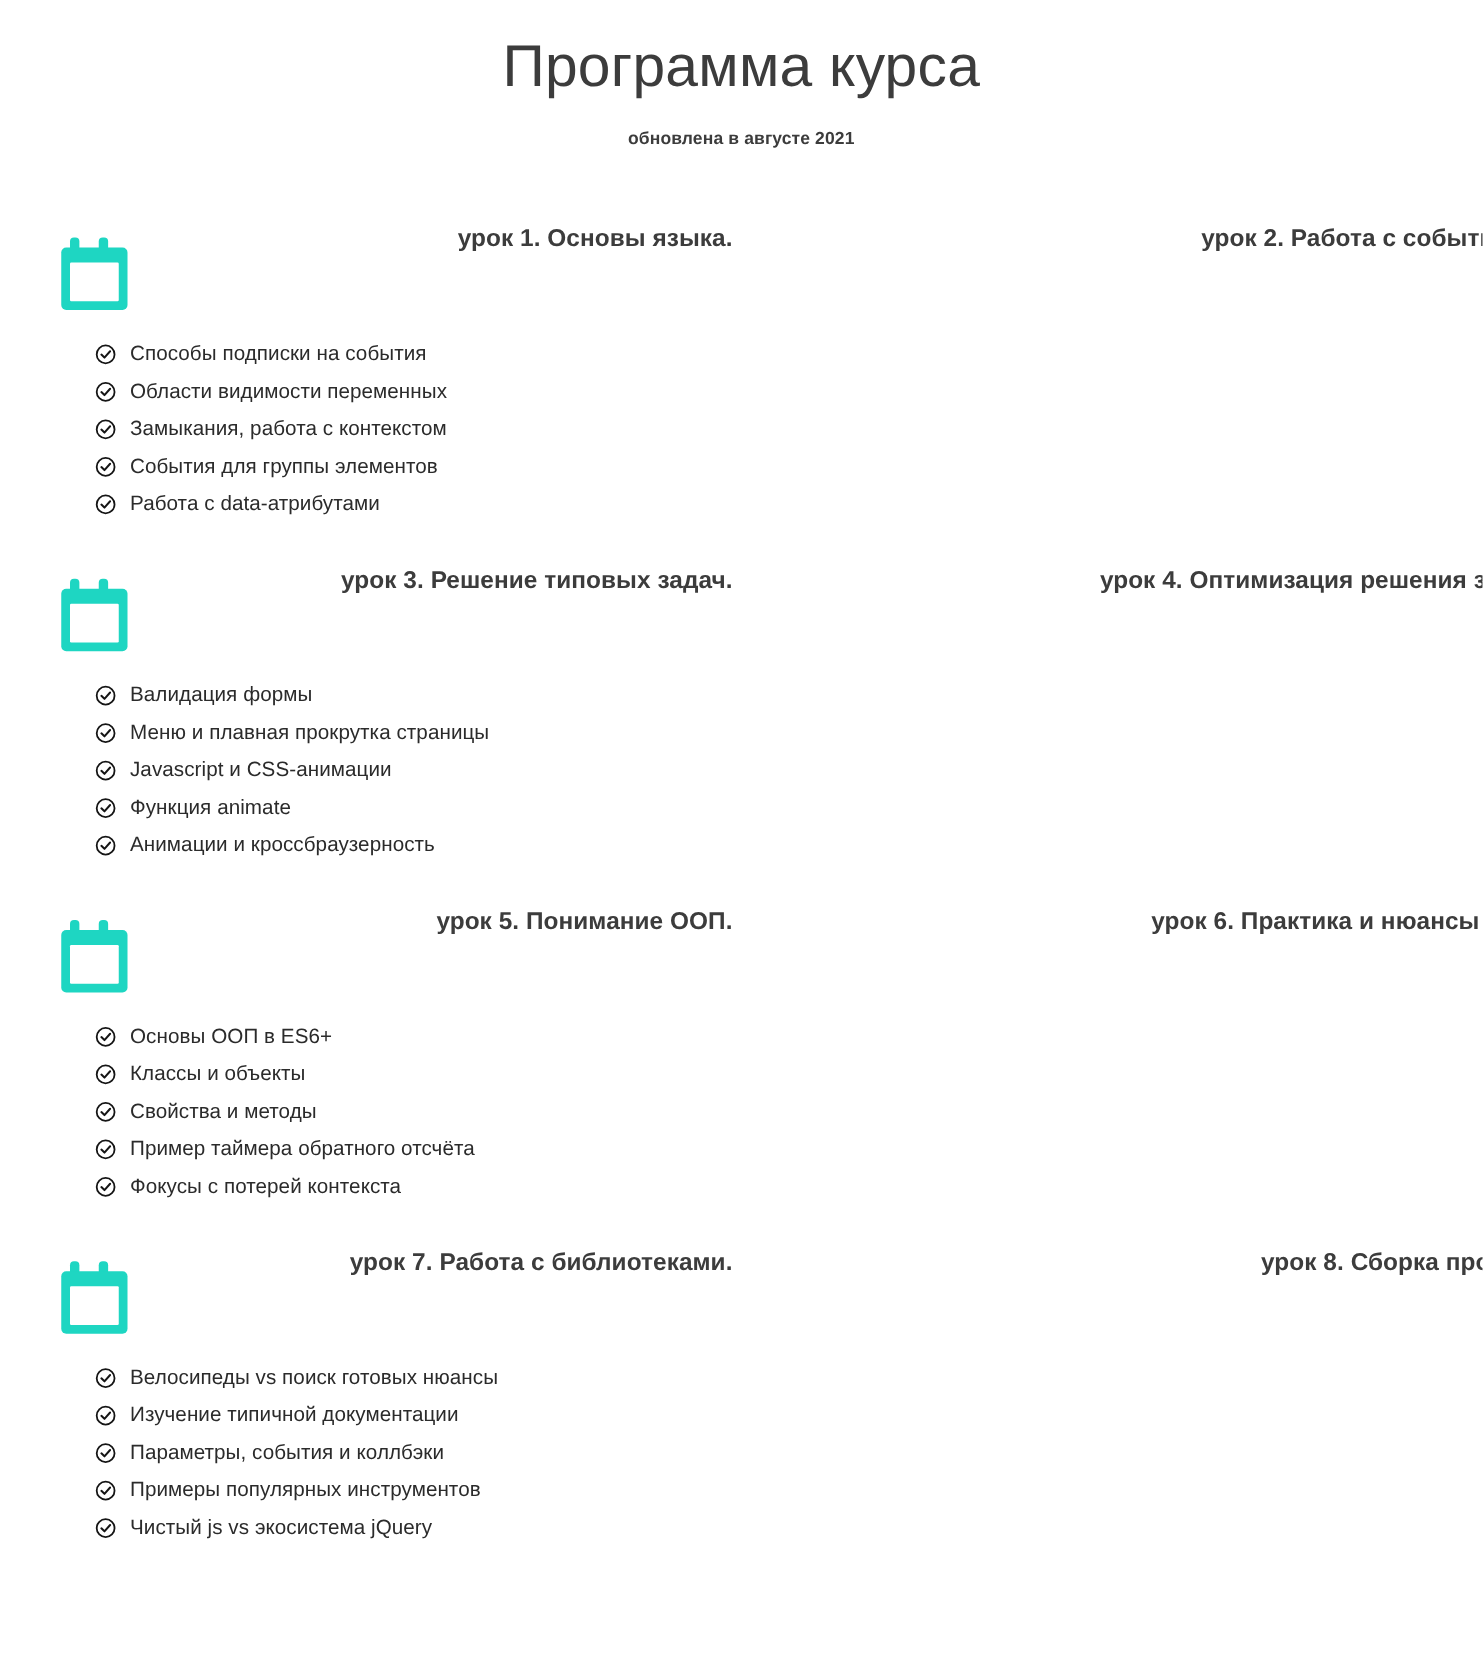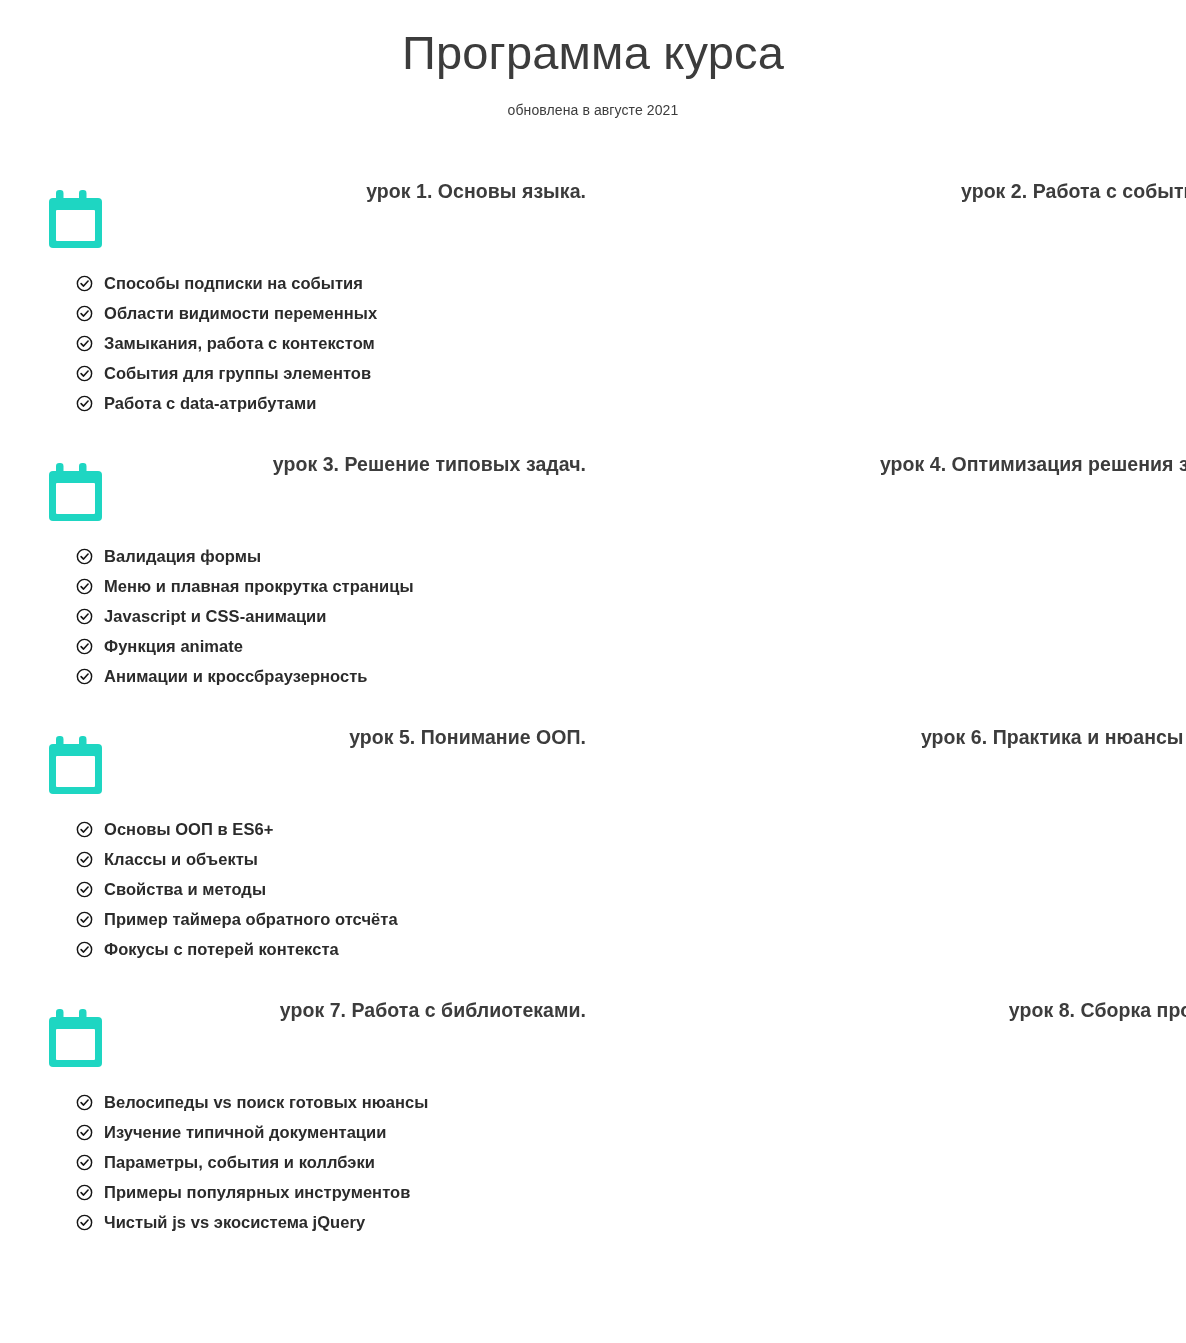--- a/index.html
+++ b/index.html
@@ -30,21 +30,21 @@
     font-size: 47px;
     font-weight: 400;
     color: #3c3c3c;
     letter-spacing: 0.2px;
     line-height: 1.15;
   }
 
   .page-subtitle {
     margin-top: 22px;
     font-size: 14px;
-    font-weight: 400;
+    font-weight: 700;
     color: #3c3c3c;
     letter-spacing: 0.1px;
   }
 
   
   .lessons-grid {
     position: relative;
     margin-top: 62px;
     padding: 0 0 0 0;
     display: grid;
@@ -108,21 +108,21 @@
   .check-icon {
     flex: 0 0 auto;
     width: 17px;
     height: 17px;
     margin-top: 1px;
     margin-right: 11px;
   }
 
   .item-label {
     font-size: 16.5px;
-    font-weight: 700;
+    font-weight: 400;
     color: #2b2b2b;
     letter-spacing: 0.05px;
     white-space: nowrap;
   }
 
   
   .lesson-block { padding-bottom: 28px; }
 </style>
 </head>
 <body>

